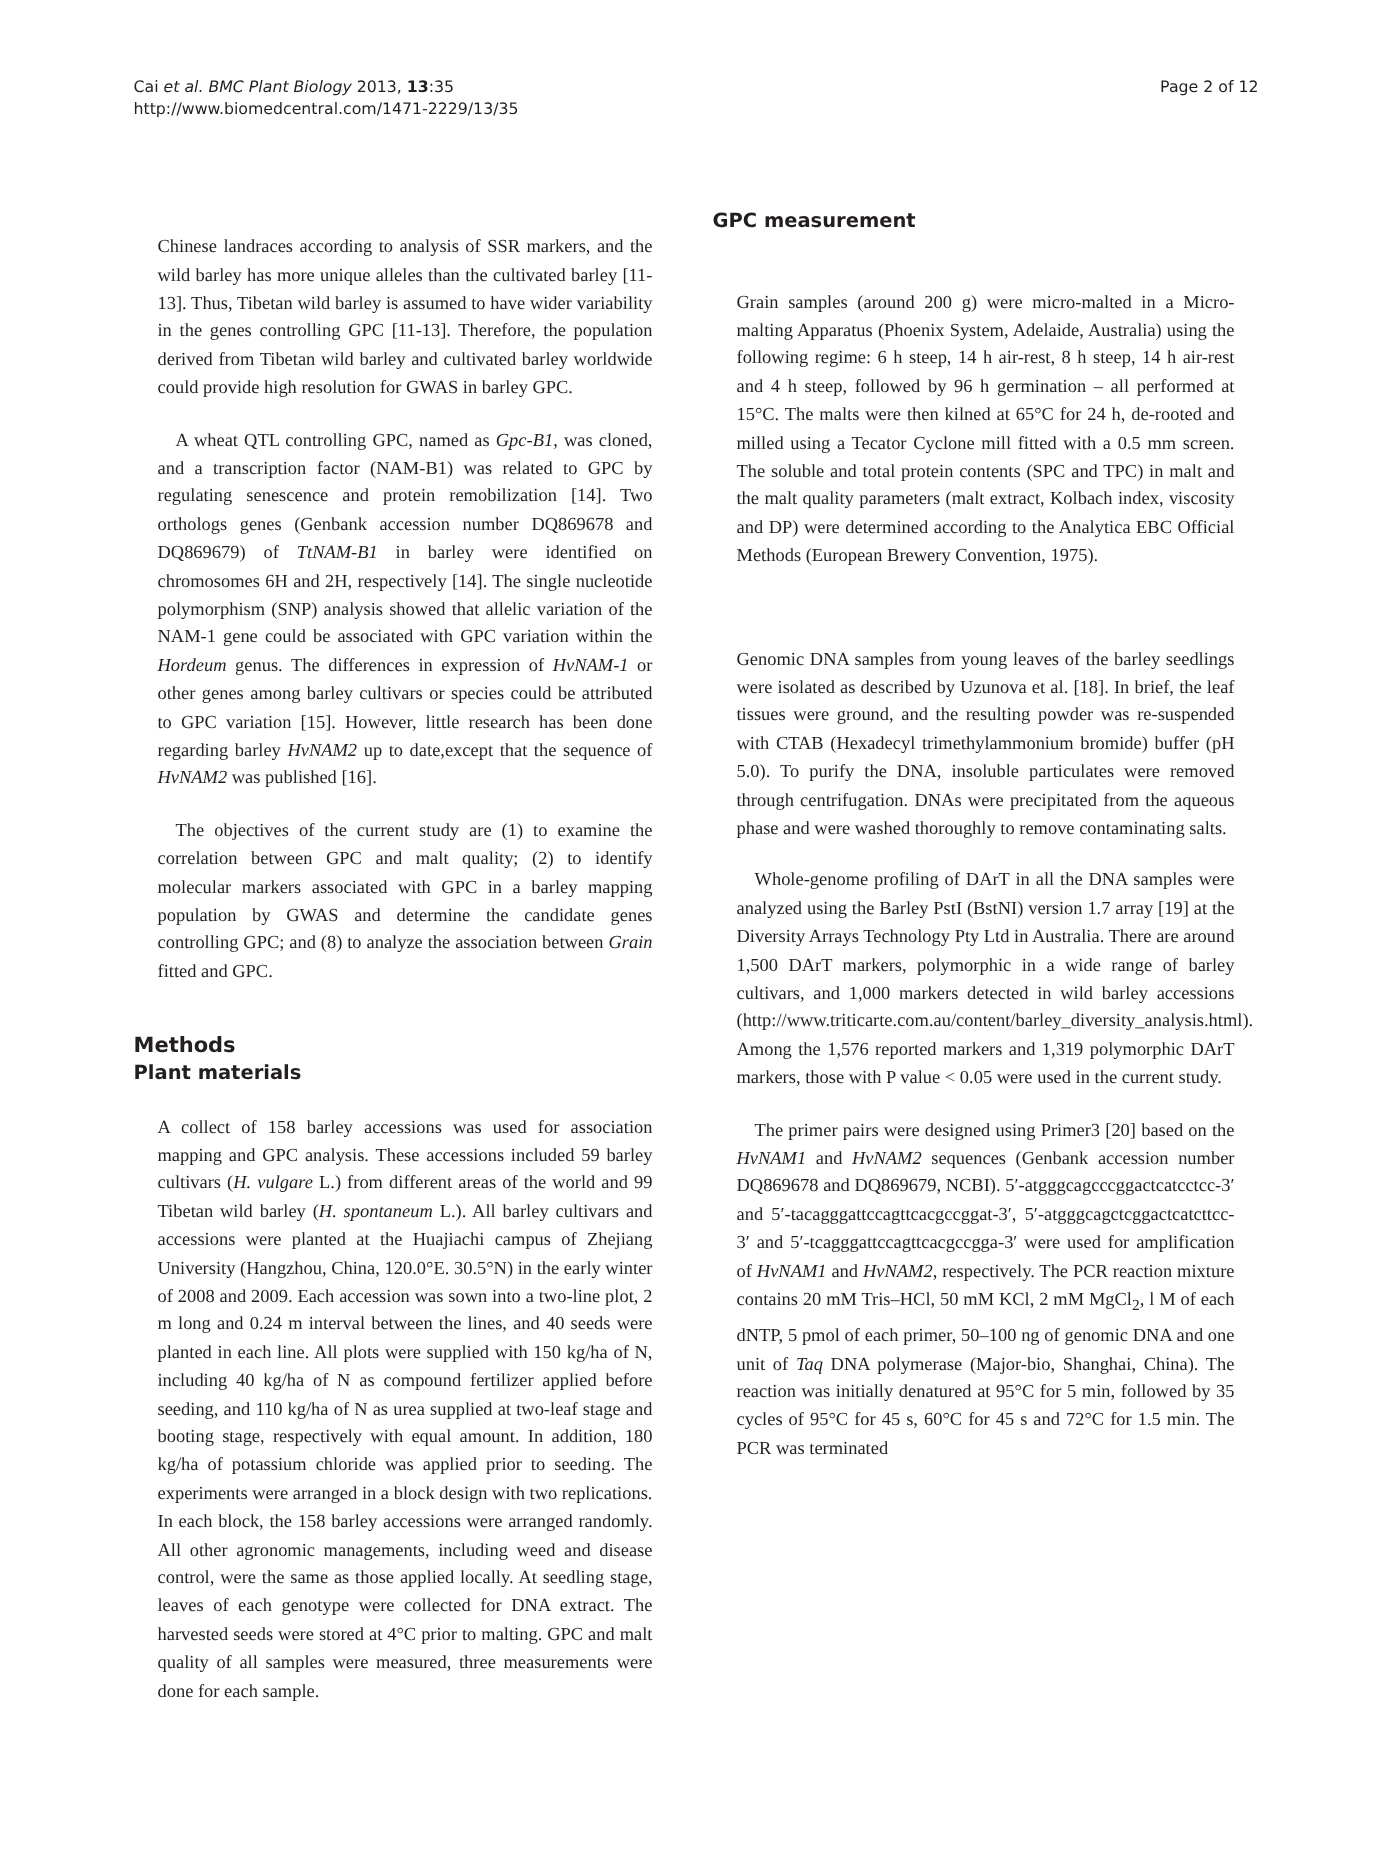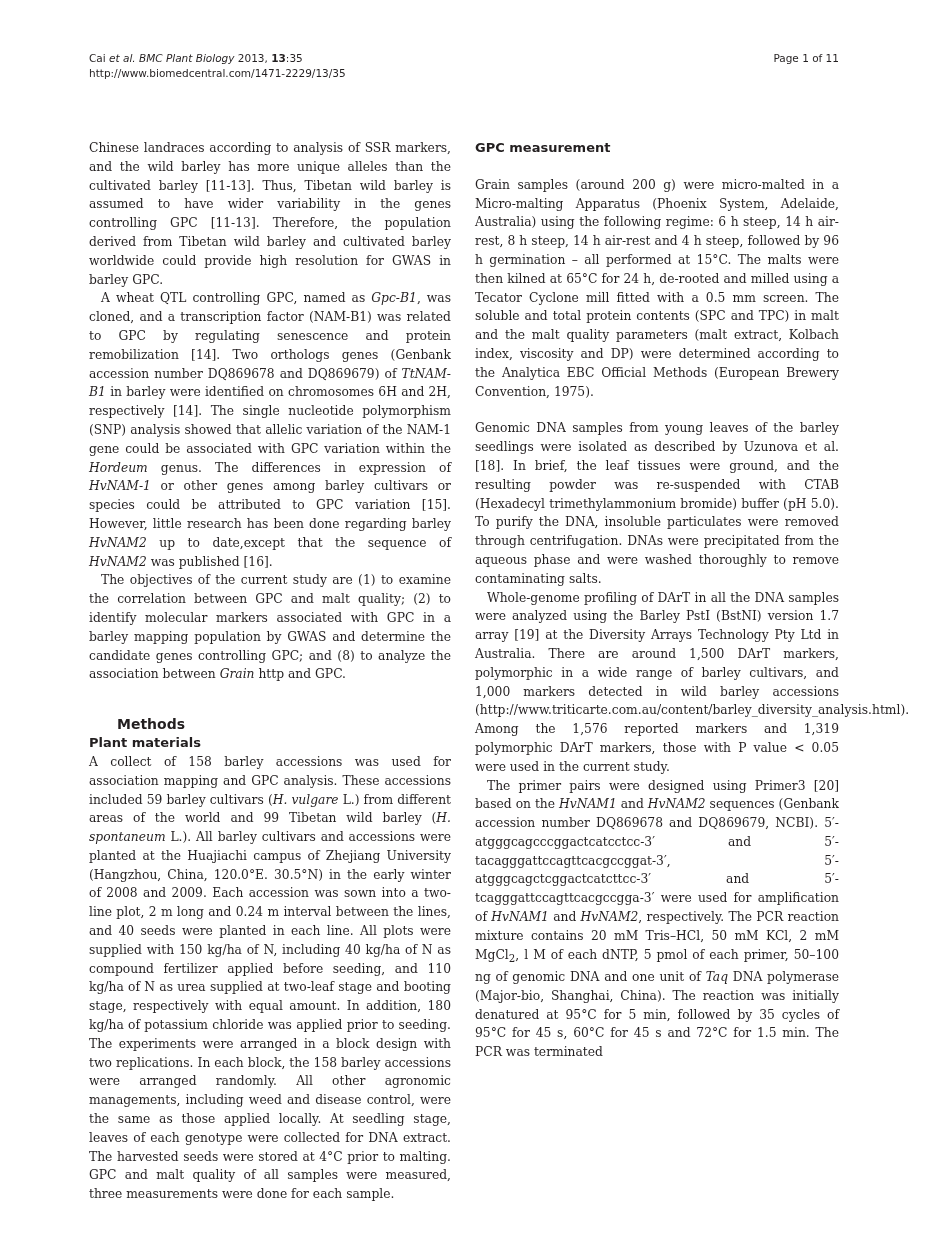--- a/index.html
+++ b/index.html
@@ -3,48 +3,48 @@
 <meta charset="utf-8">
 <style>
   html, body { margin: 0; padding: 0; background: #ffffff; }
   body { width: 925px; height: 1234px; position: relative; overflow: hidden; color: #231f20; }
   .header { position: absolute; left: 89px; top: 51px; width: 750px; font-family: "DejaVu Sans", sans-serif; font-size: 10.5px; line-height: 15px; color: #231f20; }
   .header .left { position: absolute; left: 0; top: 0; }
   .header .right { position: absolute; right: 0; top: 0; }
   .col { position: absolute; top: 139px; width: 362px; font-family: "DejaVu Serif", serif; font-size: 12.3px; line-height: 18.8px; text-align: justify; }
   .col.left { left: 89px; }
   .col.right { left: 475px; width: 364px; }
-  p { margin: 0; }
+  p { margin: 16px; font-family: Liberation Serif, serif; }
   p.indent { text-indent: 12px; }
-  .h1 { font-family: "DejaVu Sans", sans-serif; font-weight: bold; font-size: 14px; line-height: 20px; margin-top: 24px; margin-left: 28px; }
+  .h1 { font-family: "DejaVu Sans", sans-serif; font-weight: bold; font-size: 14px; line-height: 20px; margin-top: 24px; }
   .h2 { font-family: "DejaVu Sans", sans-serif; font-weight: bold; font-size: 13px; line-height: 18.8px; }
   .gap { height: 18px; }
   i { font-style: italic; }
 </style>
 </head>
 <body>
 
 <div class="header">
   <div class="left">
     <div>
       <span>Cai</span>
       <i>et al.</i>
       <i>BMC Plant Biology</i>
       <span>2013,</span>
       <b>13</b><span>:35</span>
     </div>
     <div>http://www.biomedcentral.com/1471-2229/13/35</div>
   </div>
-  <div class="right">Page 1 of 11</div>
+  <div class="right">Page 2 of 12</div>
 </div>
 
 <div class="col left">
   <p>Chinese landraces according to analysis of SSR markers, and the wild barley has more unique alleles than the cultivated barley [11-13]. Thus, Tibetan wild barley is assumed to have wider variability in the genes controlling GPC [11-13]. Therefore, the population derived from Tibetan wild barley and cultivated barley worldwide could provide high resolution for GWAS in barley GPC.</p>
   <p class="indent"><span>A wheat QTL controlling GPC, named as </span><i>Gpc-B1</i><span>, was cloned, and a transcription factor (NAM-B1) was related to GPC by regulating senescence and protein remobilization [14]. Two orthologs genes (Genbank accession number DQ869678 and DQ869679) of </span><i>TtNAM-B1</i><span> in barley were identified on chromosomes 6H and 2H, respectively [14]. The single nucleotide polymorphism (SNP) analysis showed that allelic variation of the NAM-1 gene could be associated with GPC variation within the </span><i>Hordeum</i><span> genus. The differences in expression of </span><i>HvNAM-1</i><span> or other genes among barley cultivars or species could be attributed to GPC variation [15]. However, little research has been done regarding barley </span><i>HvNAM2</i><span> up to date,except that the sequence of </span><i>HvNAM2</i><span> was published [16].</span></p>
-  <p class="indent"><span>The objectives of the current study are (1) to examine the correlation between GPC and malt quality; (2) to identify molecular markers associated with GPC in a barley mapping population by GWAS and determine the candidate genes controlling GPC; and (8) to analyze the association between </span><i>Grain</i><span> http and GPC.</span></p>
+  <p class="indent"><span>The objectives of the current study are (1) to examine the correlation between GPC and malt quality; (2) to identify molecular markers associated with GPC in a barley mapping population by GWAS and determine the candidate genes controlling GPC; and (8) to analyze the association between </span><i>Grain</i><span> fitted and GPC.</span></p>
   <div class="h1" style="margin-top:30px">Methods</div>
   <div class="h2">Plant materials</div>
   <p><span>A collect of 158 barley accessions was used for association mapping and GPC analysis. These accessions included 59 barley cultivars (</span><i>H. vulgare</i><span> L.) from different areas of the world and 99 Tibetan wild barley (</span><i>H. spontaneum</i><span> L.). All barley cultivars and accessions were planted at the Huajiachi campus of Zhejiang University (Hangzhou, China, 120.0°E. 30.5°N) in the early winter of 2008 and 2009. Each accession was sown into a two-line plot, 2 m long and 0.24 m interval between the lines, and 40 seeds were planted in each line. All plots were supplied with 150 kg/ha of N, including 40 kg/ha of N as compound fertilizer applied before seeding, and 110 kg/ha of N as urea supplied at two-leaf stage and booting stage, respectively with equal amount. In addition, 180 kg/ha of potassium chloride was applied prior to seeding. The experiments were arranged in a block design with two replications. In each block, the 158 barley accessions were arranged randomly. All other agronomic managements, including weed and disease control, were the same as those applied locally. At seedling stage, leaves of each genotype were collected for DNA extract. The harvested seeds were stored at 4°C prior to malting. GPC and malt quality of all samples were measured, three measurements were done for each sample.</span></p>
 </div>
 
 <div class="col right">
   <div class="h2">GPC measurement</div>
   <div class="gap"></div>
   <p>Grain samples (around 200 g) were micro-malted in a Micro-malting Apparatus (Phoenix System, Adelaide, Australia) using the following regime: 6 h steep, 14 h air-rest, 8 h steep, 14 h air-rest and 4 h steep, followed by 96 h germination – all performed at 15°C. The malts were then kilned at 65°C for 24 h, de-rooted and milled using a Tecator Cyclone mill fitted with a 0.5 mm screen. The soluble and total protein contents (SPC and TPC) in malt and the malt quality parameters (malt extract, Kolbach index, viscosity and DP) were determined according to the Analytica EBC Official Methods (European Brewery Convention, 1975).</p>
   <div class="gap"></div>

